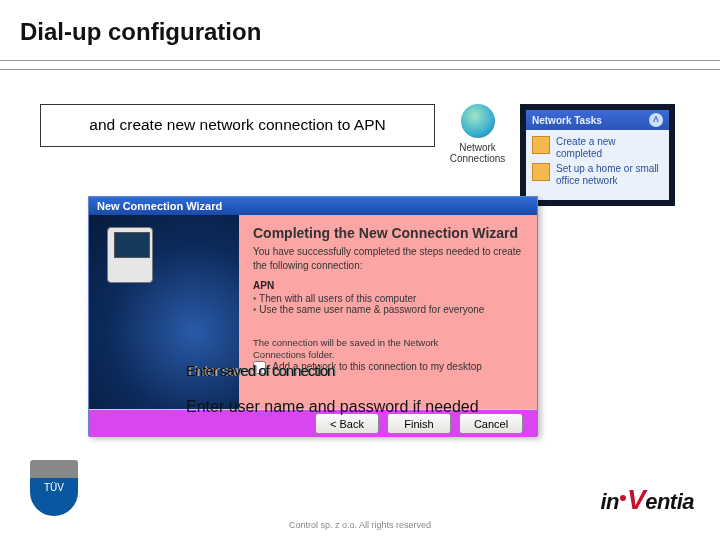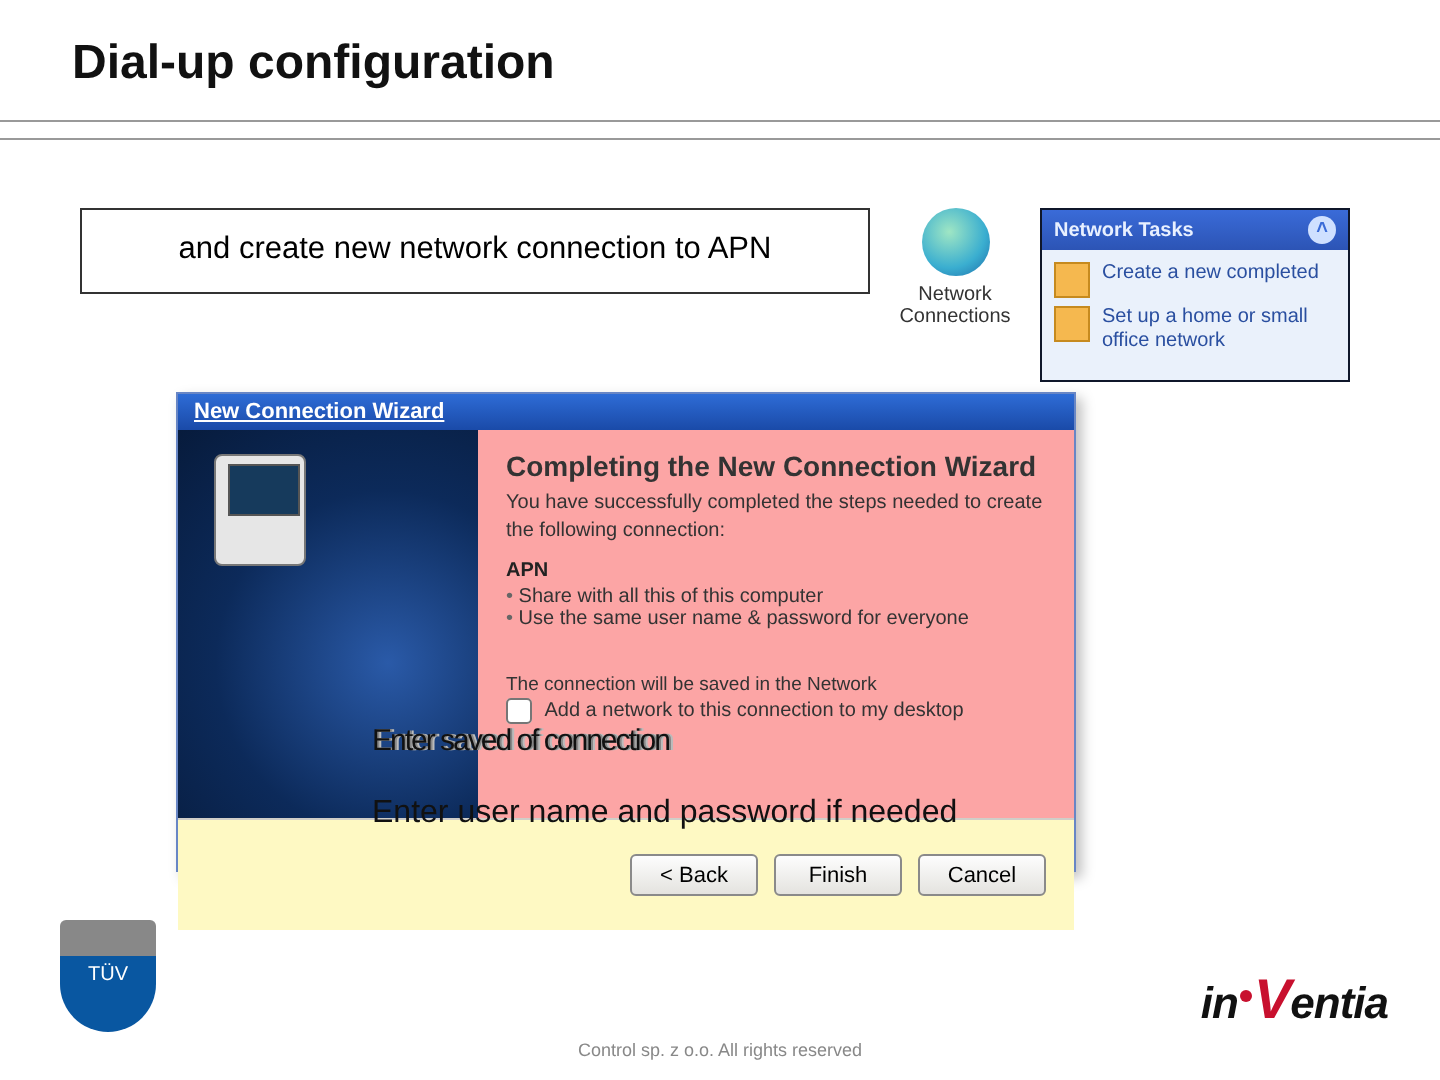--- a/index.html
+++ b/index.html
@@ -6,21 +6,21 @@
   body {
     width: 720px;
     height: 540px;
     font-family: Arial, Helvetica, sans-serif;
     background: #fff;
     color: #000;
     position: relative;
     overflow: hidden;
   }
   .header {
-    padding: 18px 0 6px 36px;
+    padding: 18px 0 6px 20px;
   }
   .header h1 {
     font-size: 24px;
     font-weight: bold;
     color: #111;
   }
   .divider1 { border-top: 1px solid #999; margin-top: 8px; }
   .divider2 { border-top: 1px solid #999; margin-top: 8px; }
 
   .top-row {
@@ -51,21 +51,21 @@
     width: 34px; height: 34px;
     background: radial-gradient(circle at 40% 35%, #9fe6c4 0%, #3aaed0 60%, #1c6aa8 100%);
     border-radius: 50%;
     margin: 0 auto 4px;
   }
   .nc-icon .lbl { line-height: 1.1; }
 
   .tasks-pane {
     flex: 0 0 155px;
     background: #0c4a6e;
-    border: 1px solid #0f172a;
+    border: 6px solid #0f172a;
     font-size: 10px;
   }
   .tasks-pane .hdr {
     background: linear-gradient(#3a6bd8, #2c54b5);
     color: #e8f0ff;
     padding: 3px 6px;
     font-weight: bold;
     display: flex;
     justify-content: space-between;
     align-items: center;
@@ -106,21 +106,20 @@
     border: 1px solid #6886c5;
     background: #efeeeb;
     box-shadow: 3px 3px 6px rgba(0,0,0,0.25);
   }
   .wizard .title {
     background: linear-gradient(#2e6cd6, #1a4aa8);
     color: #fff;
     font-size: 11px;
     font-weight: bold;
     padding: 3px 8px;
-    text-decoration: underline;
   }
   .wiz-body {
     display: flex;
     height: 194px;
     background: #fca5a5;
   }
   .wiz-left {
     width: 150px;
     background: radial-gradient(circle at 70% 60%, #2a5aa8 0%, #0c2a5a 55%, #071b3c 100%);
     position: relative;
@@ -147,22 +146,22 @@
   .wiz-right p { line-height: 1.35; }
   .wiz-right .apn { margin-top: 8px; }
   .wiz-right .apn-title { font-size: 10px; font-weight: bold; color: #222; }
   .wiz-right ul { list-style: none; margin: 2px 0 10px; }
   .wiz-right ul li::before { content: "• "; color: #666; }
   .wiz-right .saved { margin-top: 22px; font-size: 9.5px; line-height: 1.25; }
   .wiz-right .shortcut { margin-top: 6px; }
   .wiz-right .shortcut input { vertical-align: middle; margin-right: 4px; }
 
   .wiz-footer {
-    height: 56px;
-    background: #fef9c3;
+    height: 28px;
+    background: #d946ef;
     border-top: 1px solid #d0cec8;
     display: flex;
     justify-content: flex-end;
     align-items: center;
     gap: 8px;
     padding-right: 14px;
   }
   .wiz-btn {
     min-width: 64px;
     height: 21px;
@@ -274,26 +273,27 @@
   <div class="wiz-body">
     <div class="wiz-left">
       <div class="device"></div>
     </div>
     <div class="wiz-right">
       <h2>Completing the New Connection Wizard</h2>
       <p>You have successfully completed the steps needed to create the following connection:</p>
       <div class="apn">
         <div class="apn-title">APN</div>
         <ul>
-          <li>Share with all this of this computer</li>
+          <li>Then with all users of this computer</li>
           <li>Use the same user name &amp; password for everyone</li>
         </ul>
       </div>
       <div class="saved">
         <div>The connection will be saved in the Network</div>
+        <div>Connections folder.</div>
       </div>
       <label class="shortcut">
         <input type="checkbox" style="">
         <span>Add a network to this connection to my desktop</span>
       </label>
     </div>
   </div>
   <div class="wiz-footer">
     <button class="wiz-btn">&lt; Back</button>
     <button class="wiz-btn">Finish</button>

